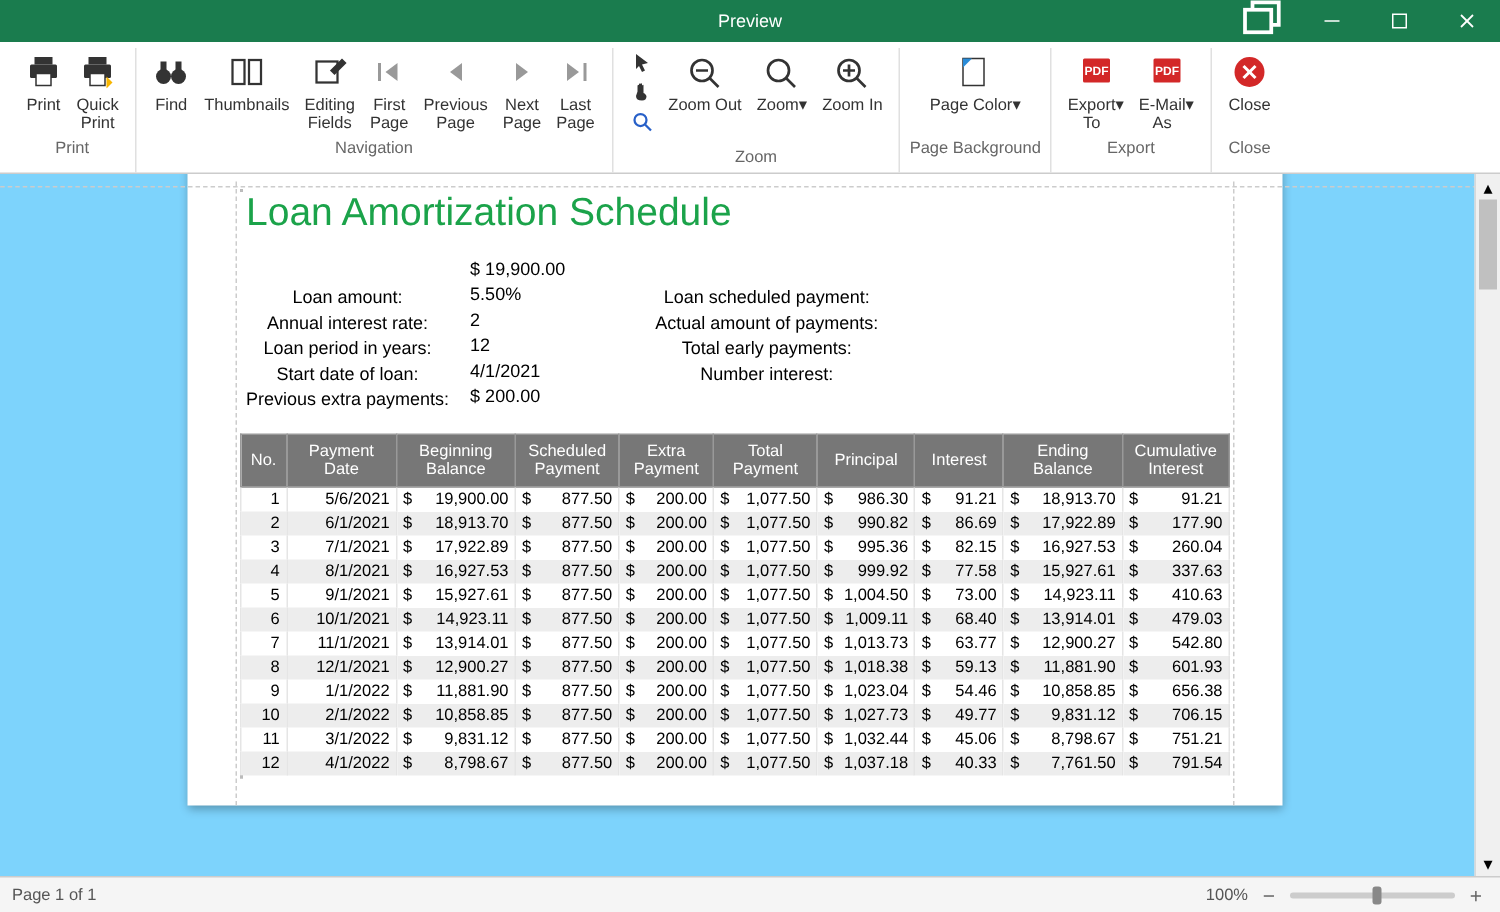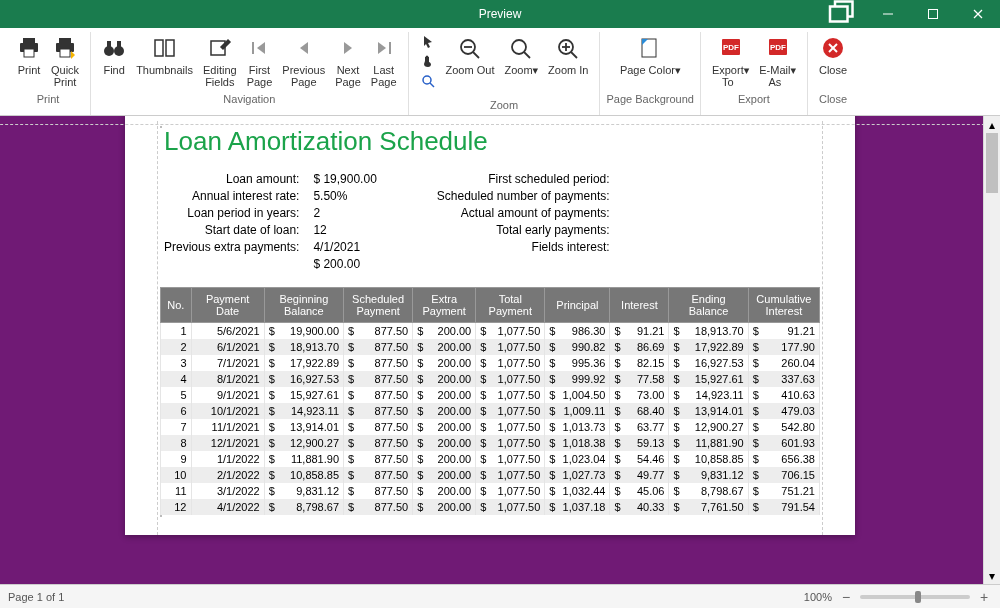--- a/index.html
+++ b/index.html
@@ -13,30 +13,30 @@
 .ribbon { background: #fff; border-bottom: 1px solid #ccc; display: flex; padding: 4px 6px 0 6px; }
 .rgroup { display: flex; flex-direction: column; align-items: center; border-right: 1px solid #e0e0e0; padding: 0 6px 2px 6px; }
 .rgroup:last-child { border-right: none; }
 .rbuttons { display: flex; align-items: flex-start; }
 .rbtn { display: flex; flex-direction: column; align-items: center; padding: 2px 5px; cursor: pointer; text-align: center; min-width: 34px; }
 .rbtn .ic { height: 28px; display: flex; align-items: center; justify-content: center; }
 .rbtn .lbl { font-size: 11px; line-height: 12px; color: #333; margin-top: 2px; min-height: 24px; display: flex; align-items: flex-start; justify-content: center; }
 .rsmallcol { display: flex; flex-direction: column; justify-content: flex-start; gap: 2px; height: 64px; padding: 0 4px; }
 .rsmall { width: 18px; height: 18px; display: flex; align-items: center; justify-content: center; cursor: pointer; }
 .glabel { font-size: 11px; color: #666; padding: 3px 0 2px 0; }
-.workspace { flex: 1; background: #701a75; position: relative; overflow: hidden; display: flex; }
+.workspace { flex: 1; background: #7dd3fc; position: relative; overflow: hidden; display: flex; }
 .docwrap { flex: 1; overflow: hidden; position: relative; }
 .page { position: absolute; left: 125px; top: -40px; width: 730px; background: #fff; box-shadow: 0 2px 6px rgba(0,0,0,0.3); padding: 50px 35px 20px 35px; }
 .page::before, .page::after { content: ""; position: absolute; border: 1px dashed #bbb; }
 .margin-outline { position: absolute; left: 32px; right: 32px; top: 45px; bottom: 0; border-left: 1px dashed #ccc; border-right: 1px dashed #ccc; pointer-events:none;}
 .margin-top-line { position: absolute; left: -200px; right: -200px; top: 48px; border-top: 1px dashed #ccc; pointer-events:none;}
 .doc-title { color: #1ba34a; font-size: 26px; font-weight: normal; margin: 0 0 14px 4px; }
 .summary { display: flex; gap: 60px; margin: 0 0 14px 4px; font-size: 12px; }
 .summary .col { display: flex; }
-.summary .labels { text-align: right; line-height: 17px; }
+.summary .labels { text-align: center; line-height: 17px; margin-top: 19px; }
 .summary .values { text-align: left; padding-left: 14px; line-height: 17px; }
 table.amort { border-collapse: collapse; width: 100%; font-size: 11px; }
 table.amort th { background: #777; color: #fff; font-weight: normal; padding: 5px 4px; border: 1px solid #999; font-size: 11px; line-height: 12px; }
 table.amort td { padding: 2px 4px; border-left: 1px solid #e5e5e5; border-right: 1px solid #e5e5e5; }
 table.amort tbody tr:nth-child(even) { background: #ededed; }
 .num { text-align: right; }
 .moneycell { text-align: right; position: relative; padding-left: 12px !important; }
 .moneycell .dsign { position: absolute; left: 4px; }
 .vscroll { width: 17px; background: #f0f0f0; border-left: 1px solid #d8d8d8; position: relative; }
 .vscroll .up, .vscroll .down { height: 17px; display: flex; align-items: center; justify-content: center; cursor: pointer; }
@@ -323,25 +323,24 @@
               <div>$ 19,900.00</div>
               <div>5.50%</div>
               <div>2</div>
               <div>12</div>
               <div>4/1/2021</div>
               <div>$ 200.00</div>
             </div>
         </div>
         <div class="col">
           <div class="labels" id="sum-right-labels">
-              <div>First scheduled period:</div>
-              <div>Scheduled number of payments:</div>
+              <div>Loan scheduled payment:</div>
               <div>Actual amount of payments:</div>
               <div>Total early payments:</div>
-              <div>Fields interest:</div>
+              <div>Number interest:</div>
             </div>
         </div>
       </div>
       <table class="amort">
         <thead>
             <tr id="amort-head">
               <th>No.</th>
               <th>Payment Date</th>
               <th>Beginning<br>Balance</th>
               <th>Scheduled<br>Payment</th>

